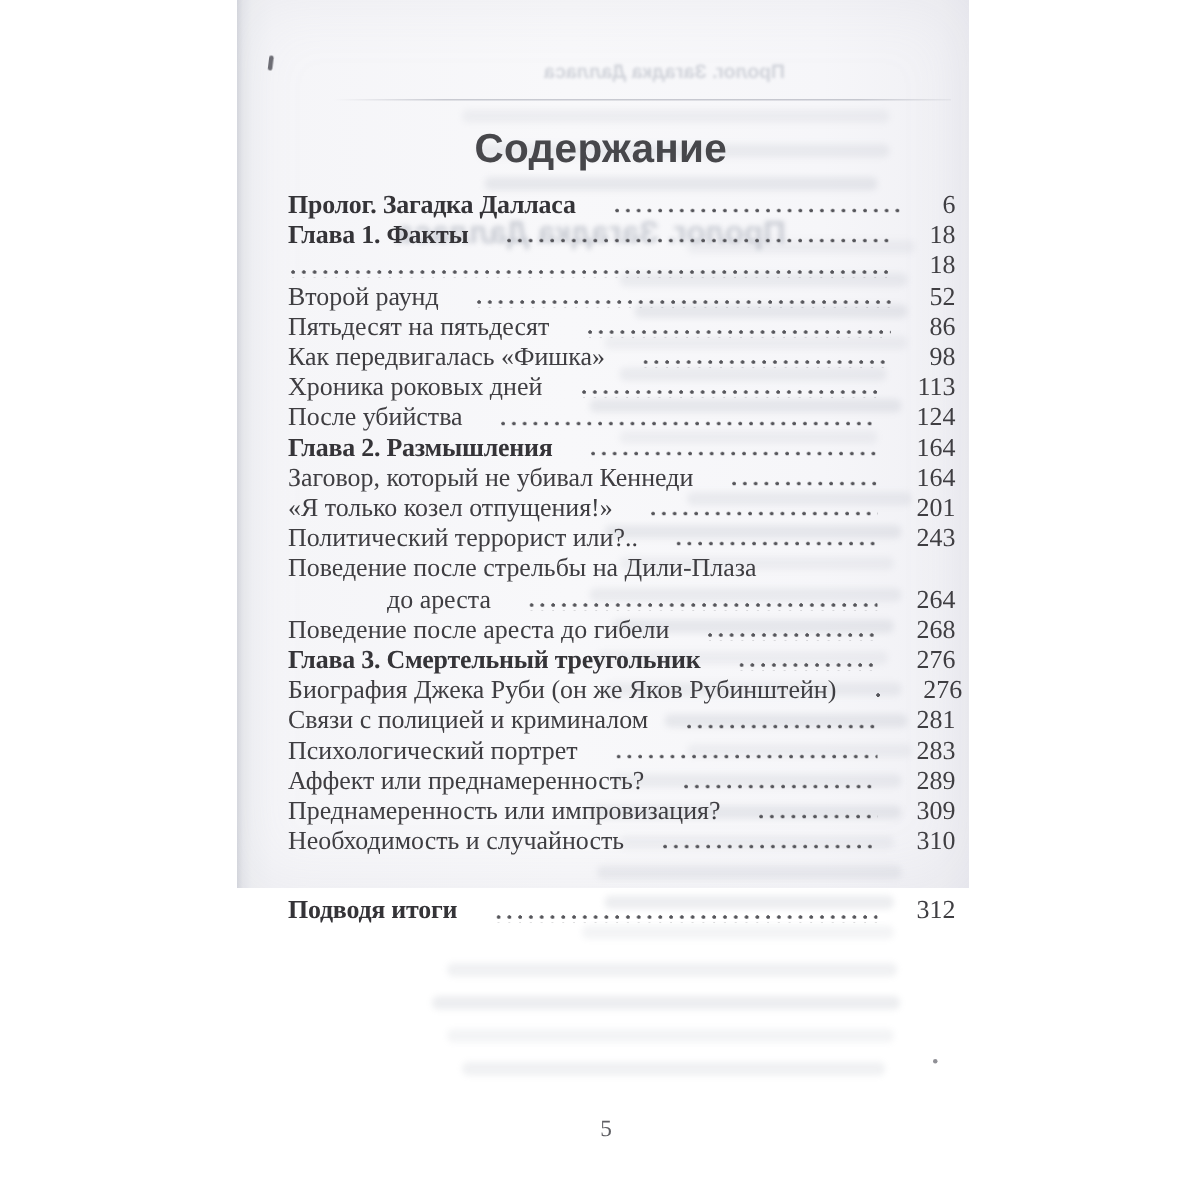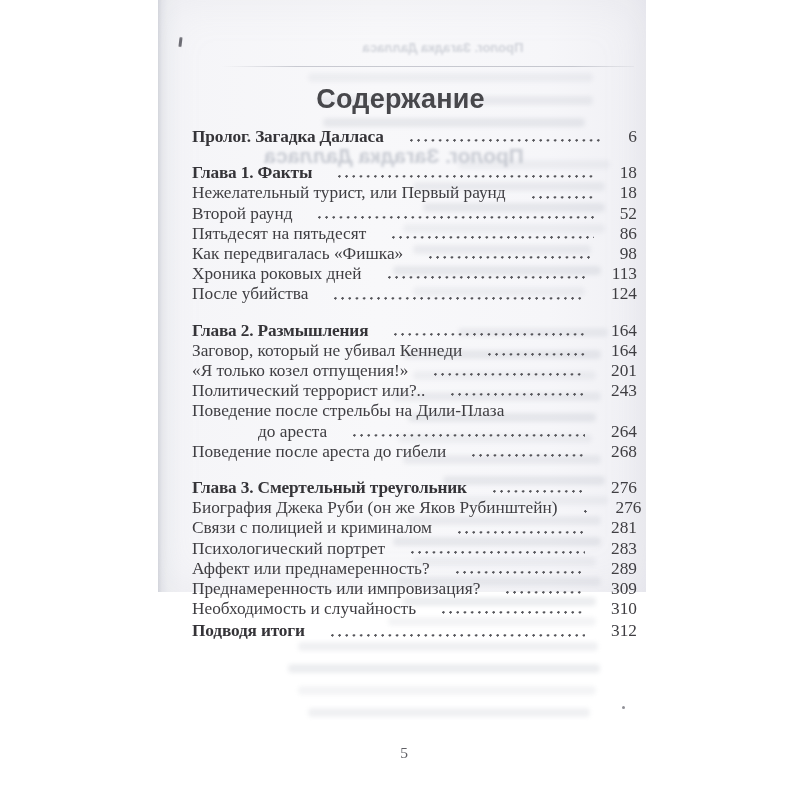--- a/index.html
+++ b/index.html
@@ -44,22 +44,22 @@
     text-align:center;transform:translateX(-14px);
     font-family:"Liberation Sans",sans-serif;font-weight:700;font-size:27px;
     color:var(--title);letter-spacing:.2px;
   }
   .toc{position:absolute;left:34px;top:127px;width:445px;z-index:2;}
   .row{
     display:flex;align-items:baseline;line-height:20.2px;font-size:17.3px;
     color:var(--ink);white-space:nowrap;gap:24px;
   }
   .row.bold .label{font-weight:700;color:var(--ink-bold);letter-spacing:-.15px;}
-  .row.gap-m{margin-top:16px;}
-  .row.gap-l{margin-top:2px;text-align:center;}
+  .row.gap-m{margin-top:0;}
+  .row.gap-l{margin-top:26px;text-align:center;}
   .row.indent{padding-left:66px;justify-content:center;}
   .label{flex:0 0 auto;}
   .leader{
     flex:1 1 auto;min-width:6px;align-self:flex-end;height:5px;margin:0 1px 3px 2px;
     background-image:radial-gradient(circle at 1.4px 1.4px,var(--leader) 1.05px,rgba(0,0,0,0) 1.4px);
     background-size:7.2px 5px;background-repeat:repeat-x;background-position:left bottom;
   }
   .row.no-page .leader{background:none;}
   .pnum{flex:0 0 auto;margin-left:1px;}
   .folio{
@@ -128,21 +128,20 @@
         <span class="label">Пролог. Загадка Далласа</span>
         <span class="leader"></span>
         <span class="pnum">6</span>
       </div>
       <div class="row bold gap-m">
         <span class="label">Глава 1. Факты</span>
         <span class="leader"></span>
         <span class="pnum">18</span>
       </div>
       <div class="row">
-        <span class="label">Нежелательный турист, или Первый раунд</span>
         <span class="leader"></span>
         <span class="pnum">18</span>
       </div>
       <div class="row">
         <span class="label">Второй раунд</span>
         <span class="leader"></span>
         <span class="pnum">52</span>
       </div>
       <div class="row">
         <span class="label">Пятьдесят на пятьдесят</span>

